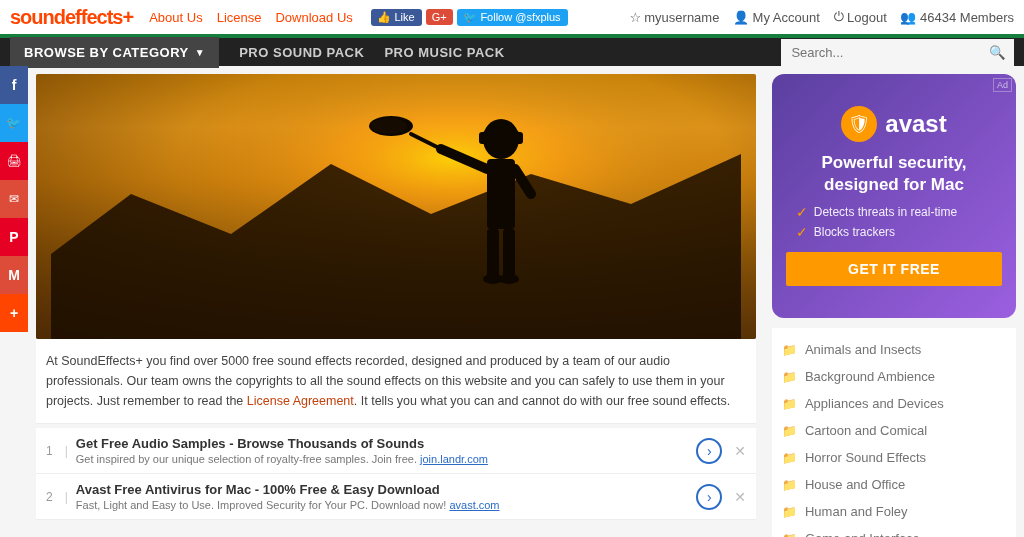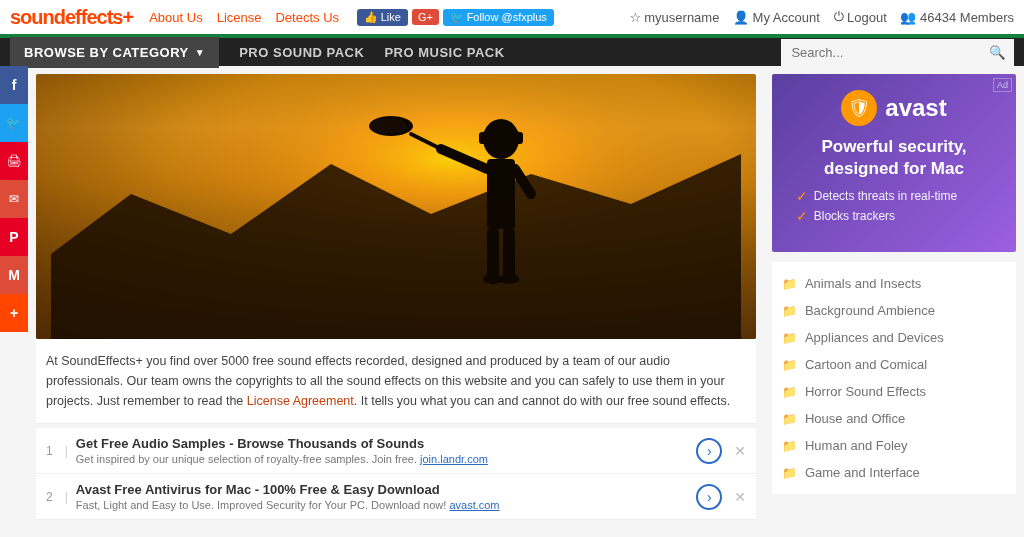--- a/index.html
+++ b/index.html
@@ -163,24 +163,24 @@
     
     .right-sidebar {
       width: 260px;
       padding: 8px;
       flex-shrink: 0;
     }
 
     
     .avast-ad {
       background: linear-gradient(135deg, #5b3fa0 0%, #7b4fc0 50%, #9b5fe0 100%);
-      padding: 16px 14px;
+      padding: 32px 14px;
       color: #fff;
       text-align: center;
-      border-radius: 2px;
+      border-radius: 12px;
       margin-bottom: 10px;
       position: relative;
     }
     .avast-ad-label {
       position: absolute;
       top: 4px; right: 4px;
       font-size: 9px;
       color: rgba(255,255,255,0.6);
       border: 1px solid rgba(255,255,255,0.3);
       padding: 1px 3px;
@@ -237,21 +237,21 @@
 </head>
 <body>
 
 <div class="top-nav">
   <div class="logo">
     <span style="color:#ff4500">sound<span style="font-weight:900">effects</span></span><span style="color:#ff4500">+</span>
   </div>
   <div class="top-nav-links">
     <a href="#">About Us</a>
     <a href="#">License</a>
-    <a href="#">Detects Us</a>
+    <a href="#">Download Us</a>
   </div>
   <div class="social-btns">
     <div class="btn-like">
       <span>👍</span>
       <span>Like</span>
     </div>
     <div class="btn-gplus">
       <span>G+</span>
     </div>
     <div class="btn-twitter">
@@ -413,20 +413,21 @@
       <div class="avast-features">
         <div class="avast-feature">
           <span class="avast-check">✓</span>
           <span>Detects threats in real-time</span>
         </div>
         <div class="avast-feature">
           <span class="avast-check">✓</span>
           <span>Blocks trackers</span>
         </div>
       </div>
+      <button class="avast-btn">GET IT FREE</button>
     </div>
 
     <div class="category-list">
       <div class="category-item">
         <span class="cat-folder">📁</span>
         <a href="#">Animals and Insects</a>
       </div>
       <div class="category-item">
         <span class="cat-folder">📁</span>
         <a href="#">Background Ambience</a>

